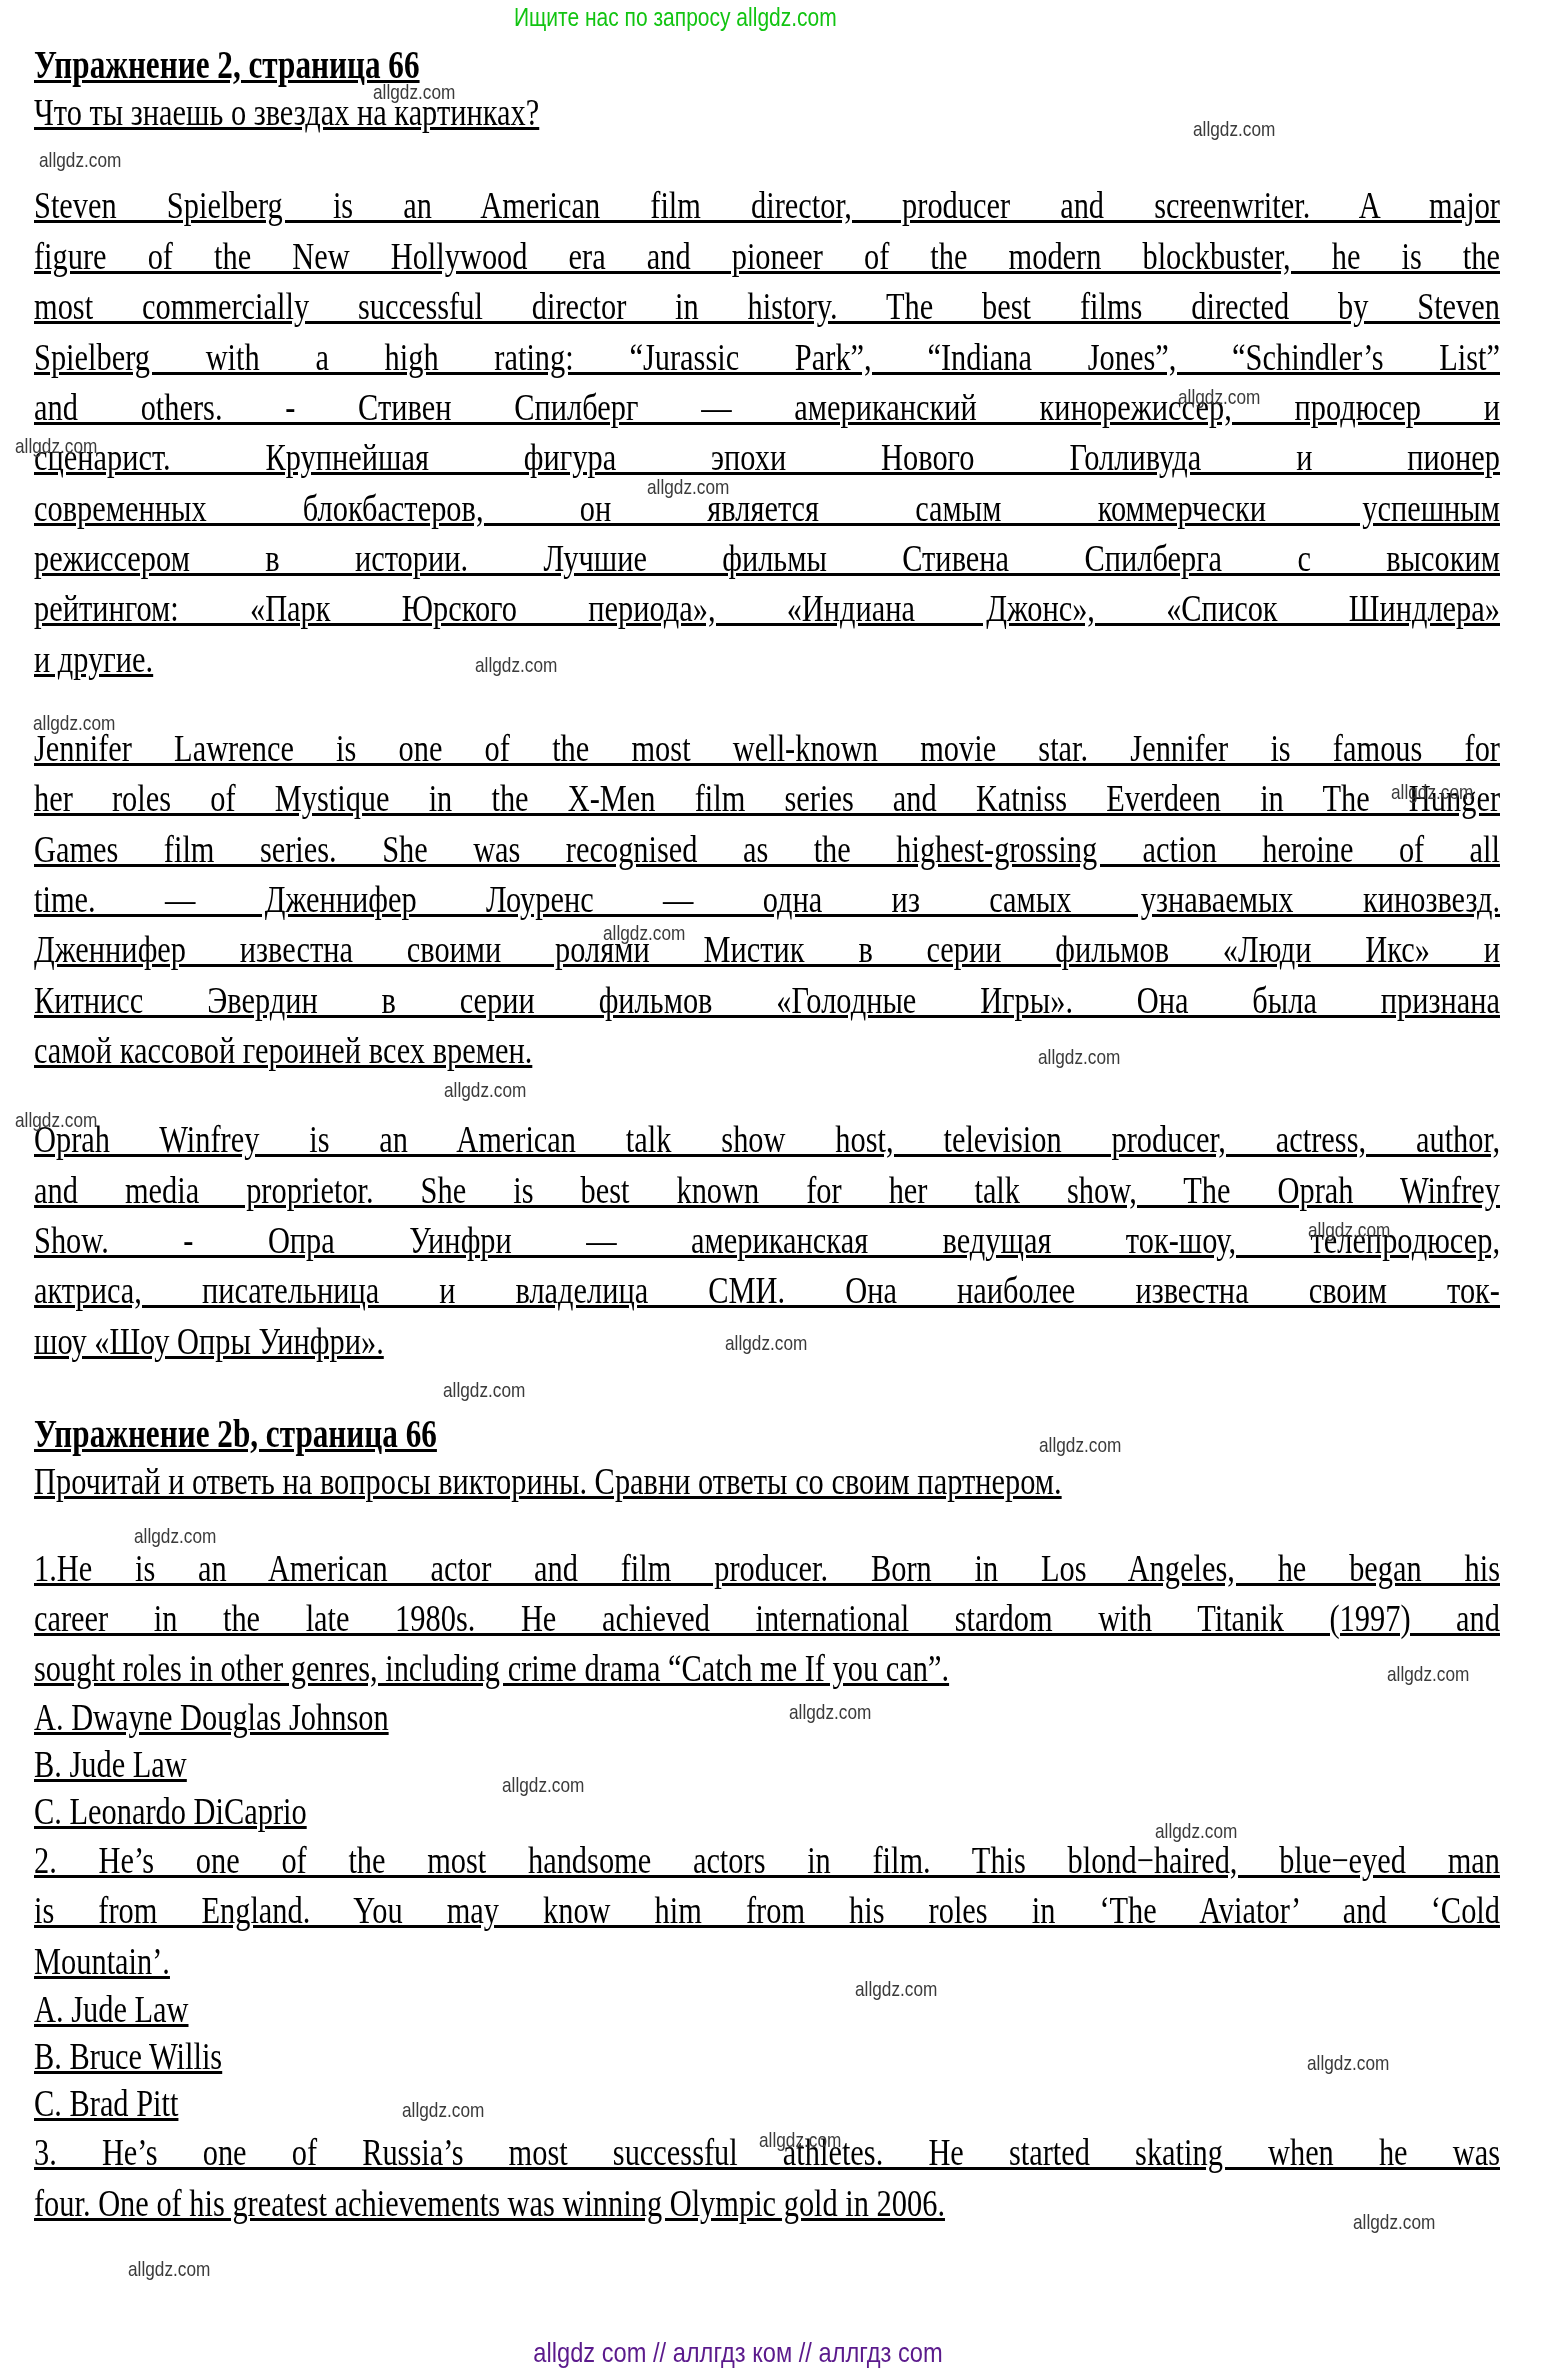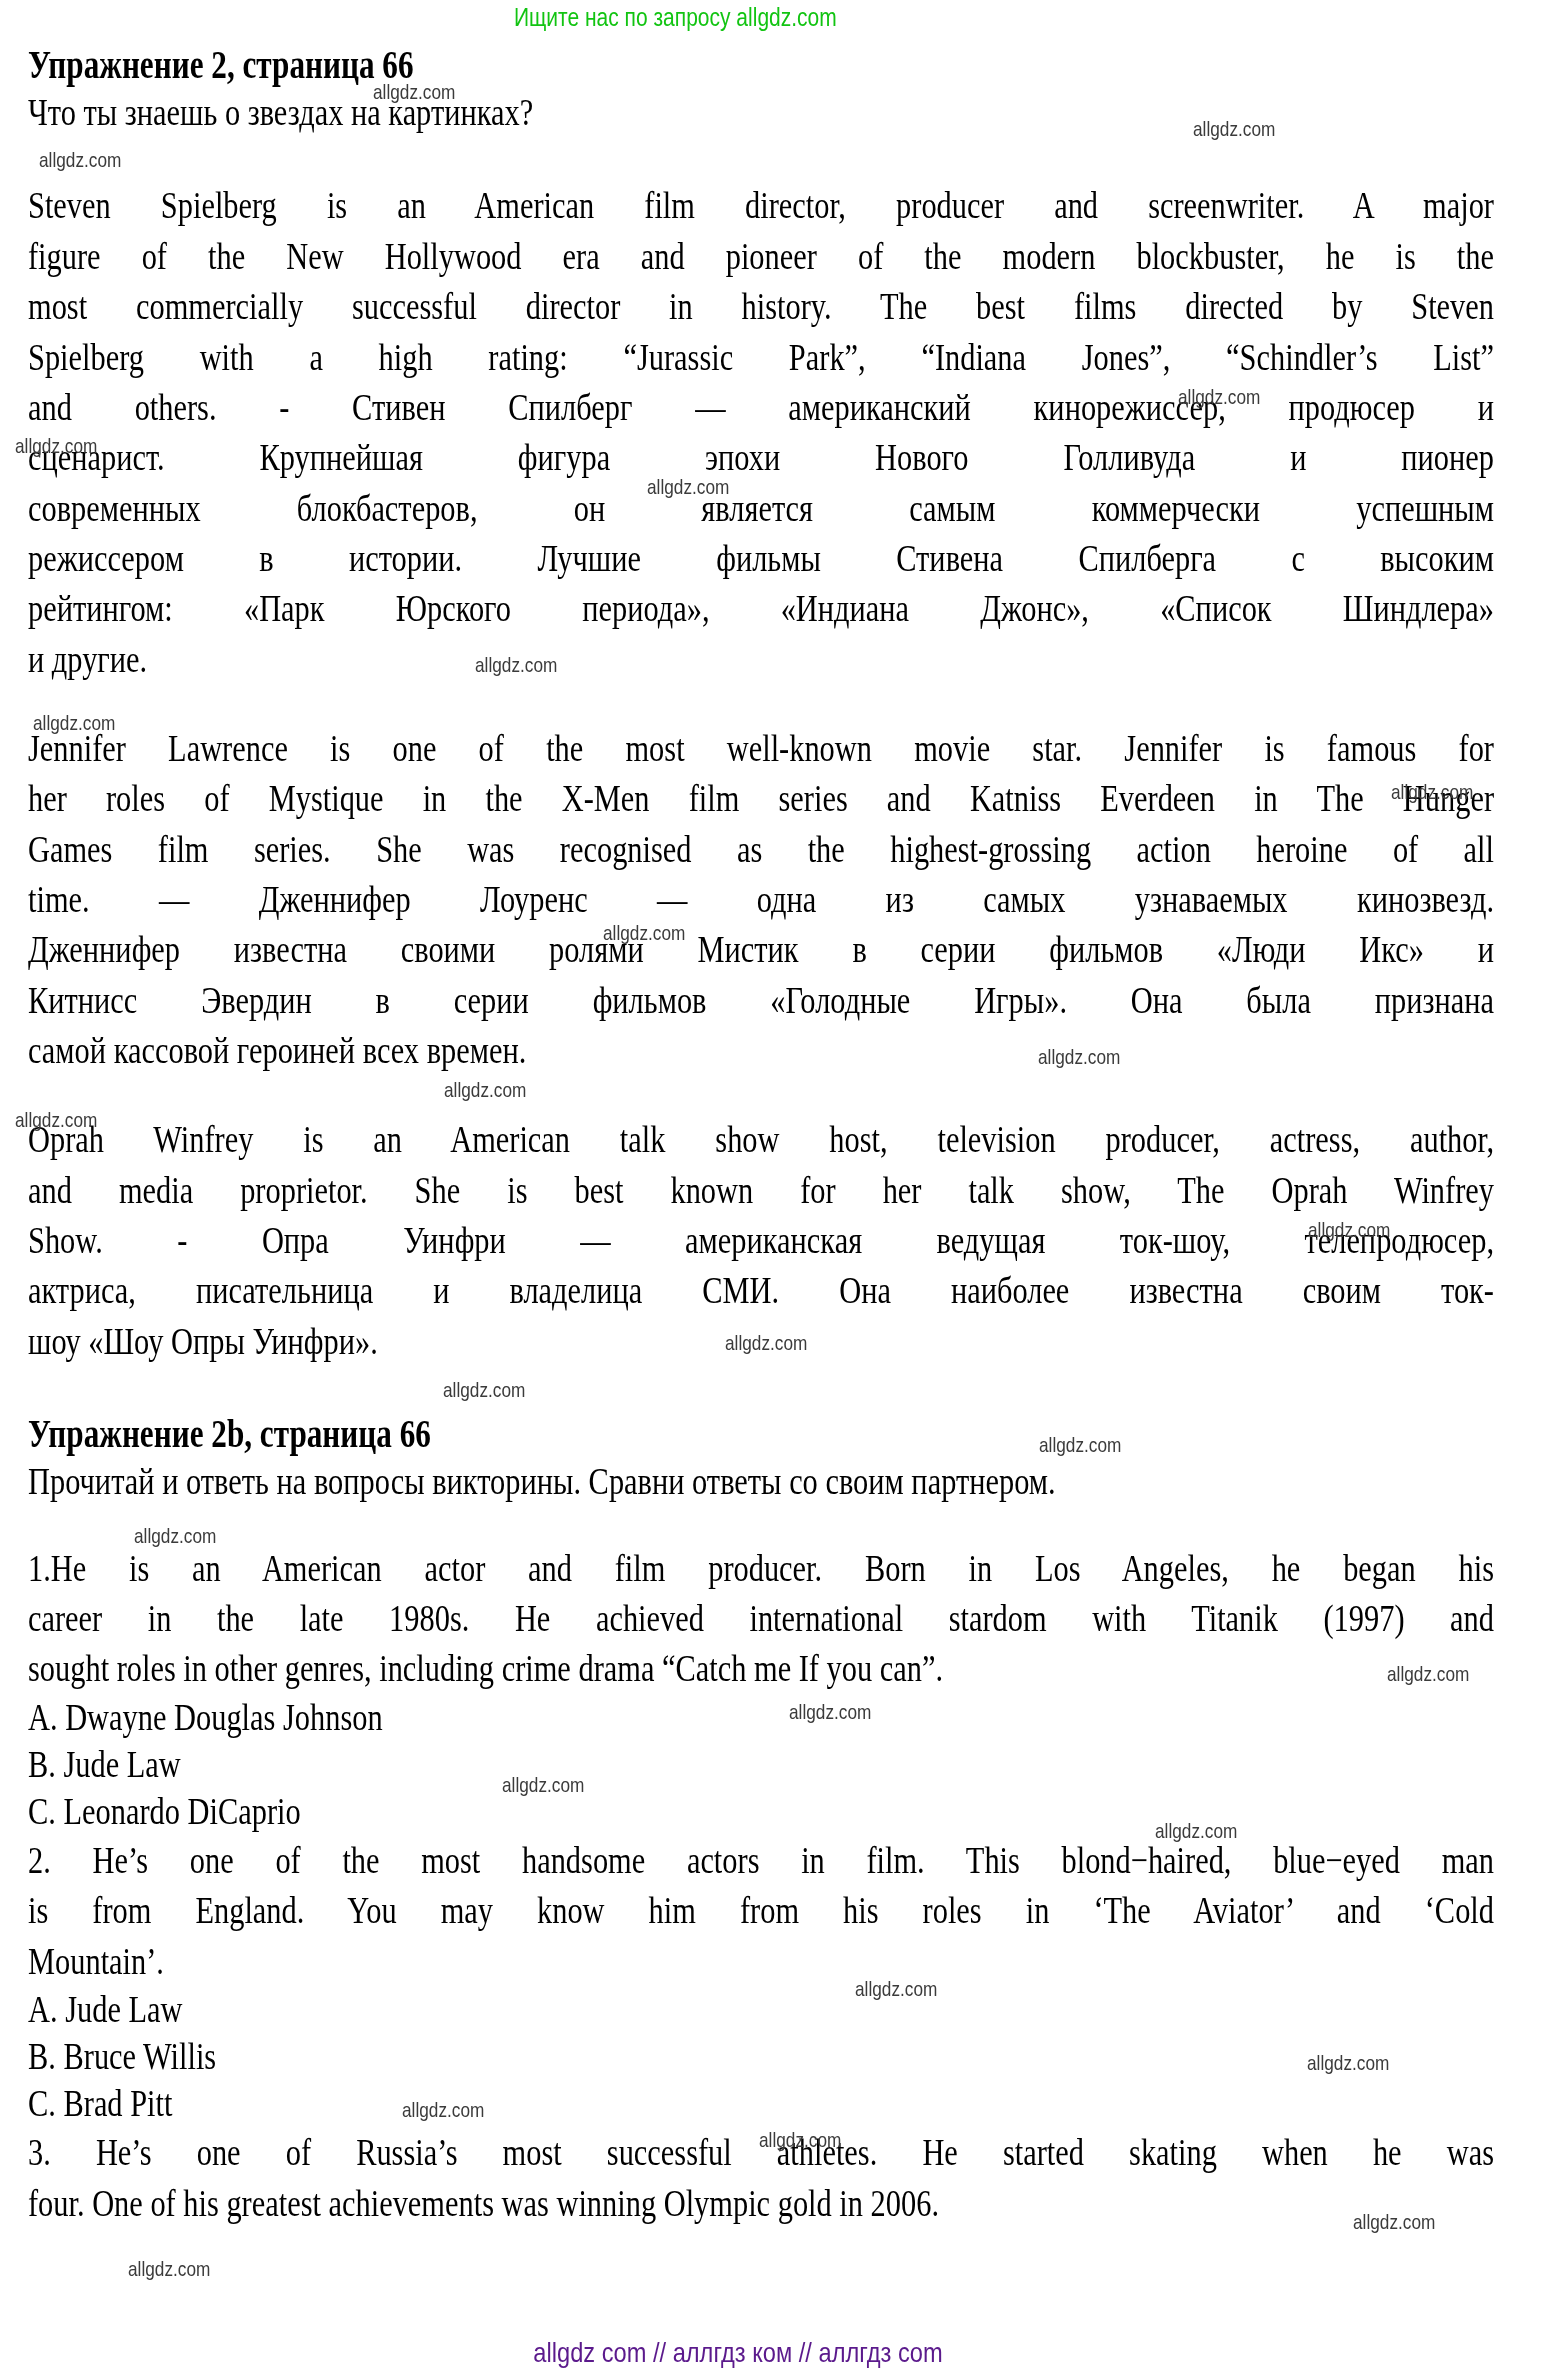--- a/index.html
+++ b/index.html
@@ -43,24 +43,25 @@
     color: #12c412;
     white-space: nowrap;
     transform: scaleX(0.84);
     transform-origin: left center;
     z-index: 6;
   }
 
   
   .content {
     position: absolute;
-    left: 28px;
+    left: 34px;
     top: 43px;
     width: 1466px;
     z-index: 2;
+    text-decoration: underline;
   }
 
   h1.ex-title {
     font-family: "Liberation Serif", "DejaVu Serif", serif;
     font-weight: bold;
     font-size: 39px;
     line-height: 1.12;
     margin: 0;
     padding: 0;
     transform: scaleX(0.80);

